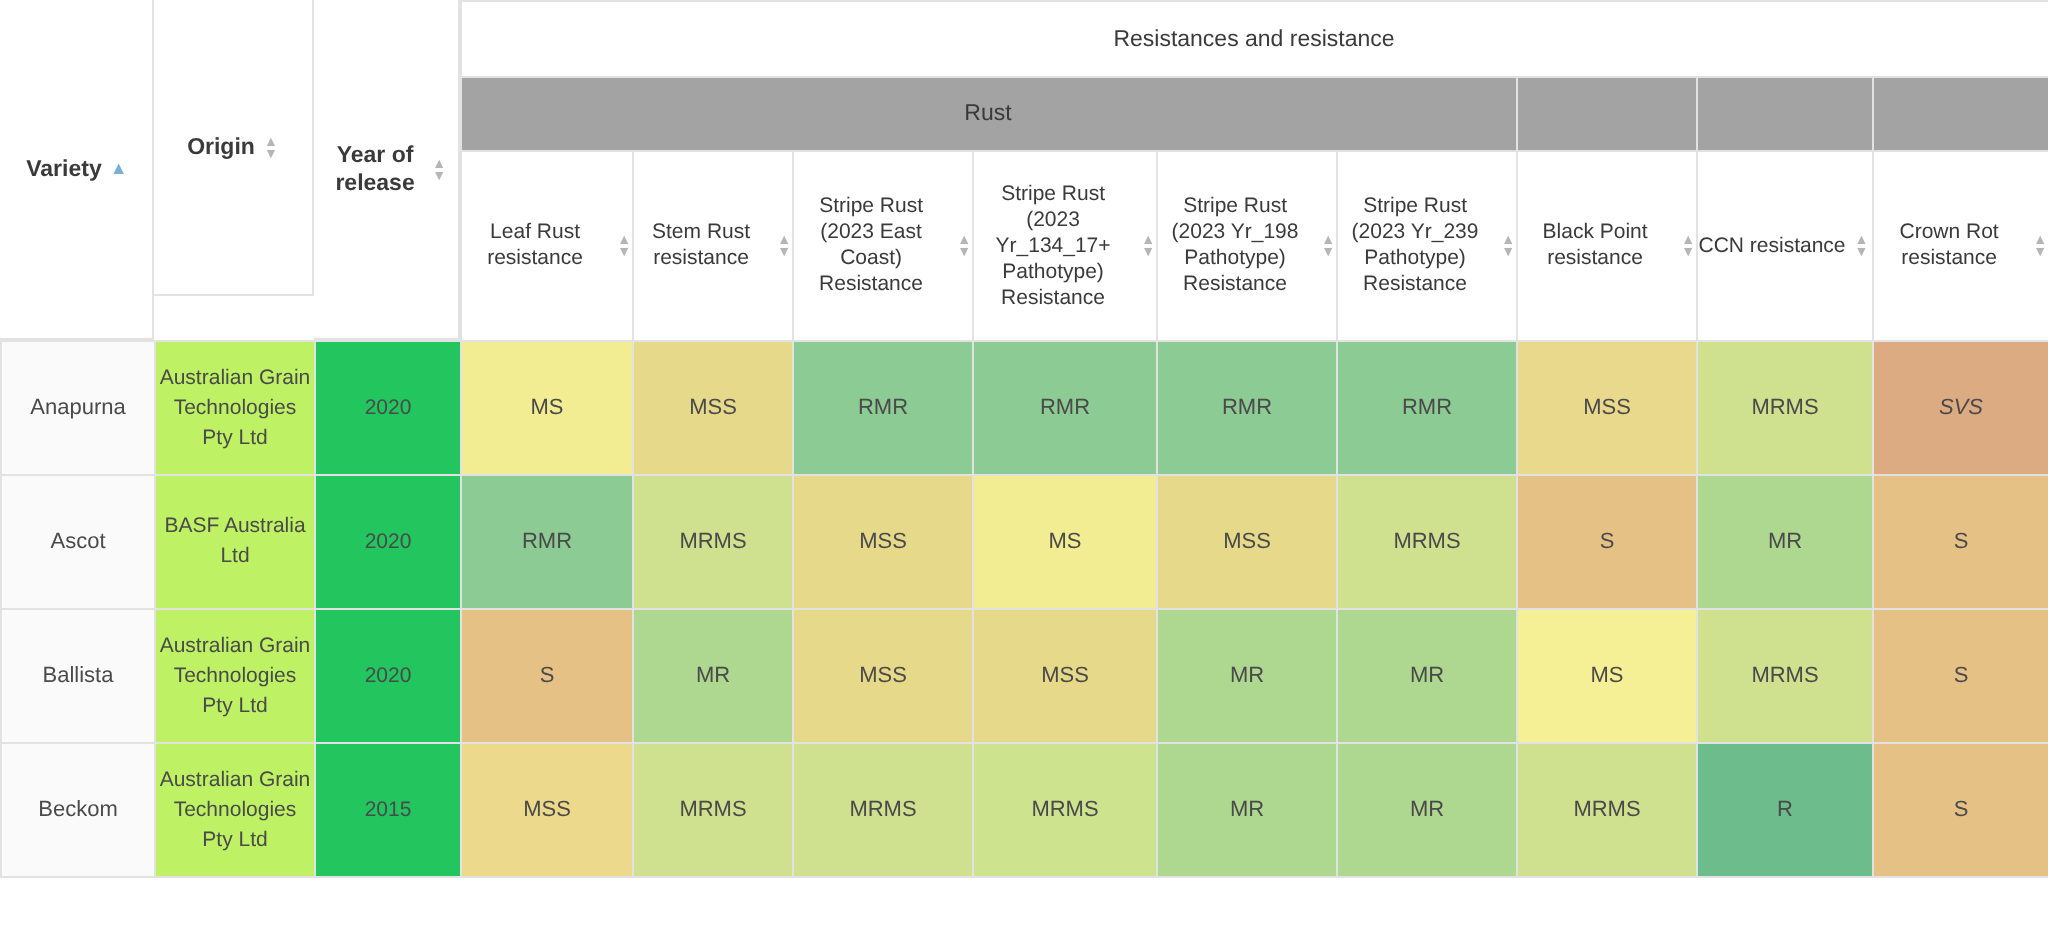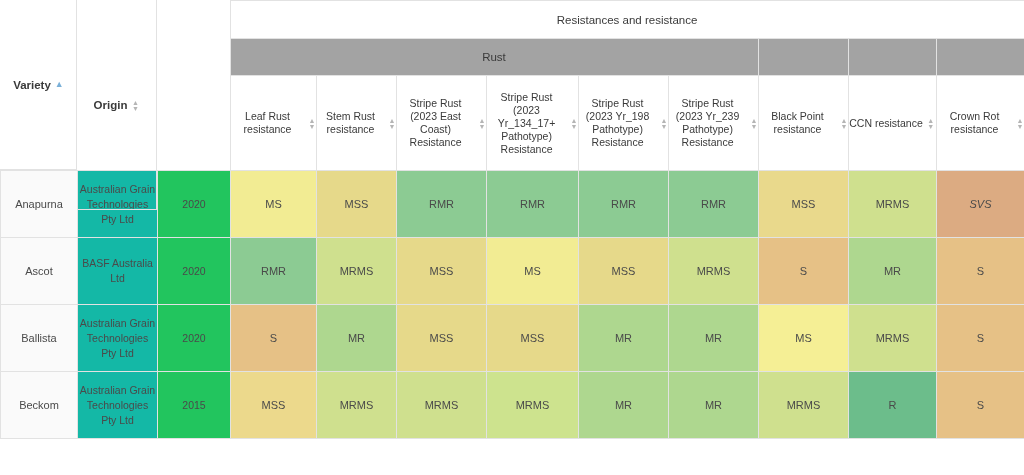--- a/index.html
+++ b/index.html
@@ -79,21 +79,21 @@
     font-size: 11px;
     color: #4a4a4a;
     background: #ffffff;
   }
   td.var-cell {
     text-align: left;
     padding-left: 14px;
     background: #fafafa;
   }
   td.origin-cell, td.year-cell {
-    background: #14b8a6;
+    background: #bef264;
     line-height: 15px;
     font-size: 10.5px;
     padding: 0 8px;
   }
   td.year-cell { background: #22c55e; }
   .group-rule-l { border-left: 1px solid #d5d5d5; }
   .group-rule-r { border-right: 1px solid #d5d5d5; }
 </style>
 </head>
 <body>
@@ -218,22 +218,29 @@
       </th>
     </tr>
   </thead>
 </table>
 
 <div style="position:absolute; top:0; left:0; width:230px; height:170px; pointer-events:none;">
   <div style="position:absolute; left:0; top:0; width:77px; height:170px; display:flex; align-items:center; justify-content:center; border-right:1px solid #e2e2e2; border-bottom:1px solid #e2e2e2;">
     <span style="font-weight:bold; font-size:11.5px; color:#3a3a3a;">Variety</span>
     <span class="sort-icon active" style="margin-left:4px; color:#7ab0d8;">▲</span>
   </div>
-  <div style="position:absolute; left:77px; top:0; width:80px; height:210px; display:flex; align-items:center; justify-content:center; border-right:1px solid #e2e2e2; border-bottom:1px solid #e2e2e2;">
+  <div style="position:absolute; left:77px; top:0; width:80px; height:148px; display:flex; align-items:center; justify-content:center; border-right:1px solid #e2e2e2; border-bottom:1px solid #e2e2e2;">
     <span style="font-weight:bold; font-size:11.5px; color:#3a3a3a;">Origin</span>
+    <span class="sort-icon" style="margin-left:4px;">
+        <span class="up">▲</span>
+        <span class="dn">▼</span>
+      </span>
+  </div>
+  <div style="position:absolute; left:157px; top:0; width:73px; height:170px; display:flex; align-items:center; justify-content:center; border-right:1px solid #e2e2e2; border-bottom:1px solid #e2e2e2; text-align:center; padding:0 6px;">
+    <span style="font-weight:bold; font-size:11.5px; color:#3a3a3a; line-height:14px;">Year of release</span>
     <span class="sort-icon" style="margin-left:4px;">
         <span class="up">▲</span>
         <span class="dn">▼</span>
       </span>
   </div>
 </div>
 
 <table class="grid" style="margin-top:-1px;">
   <colgroup>
     <col style="width:77px">

